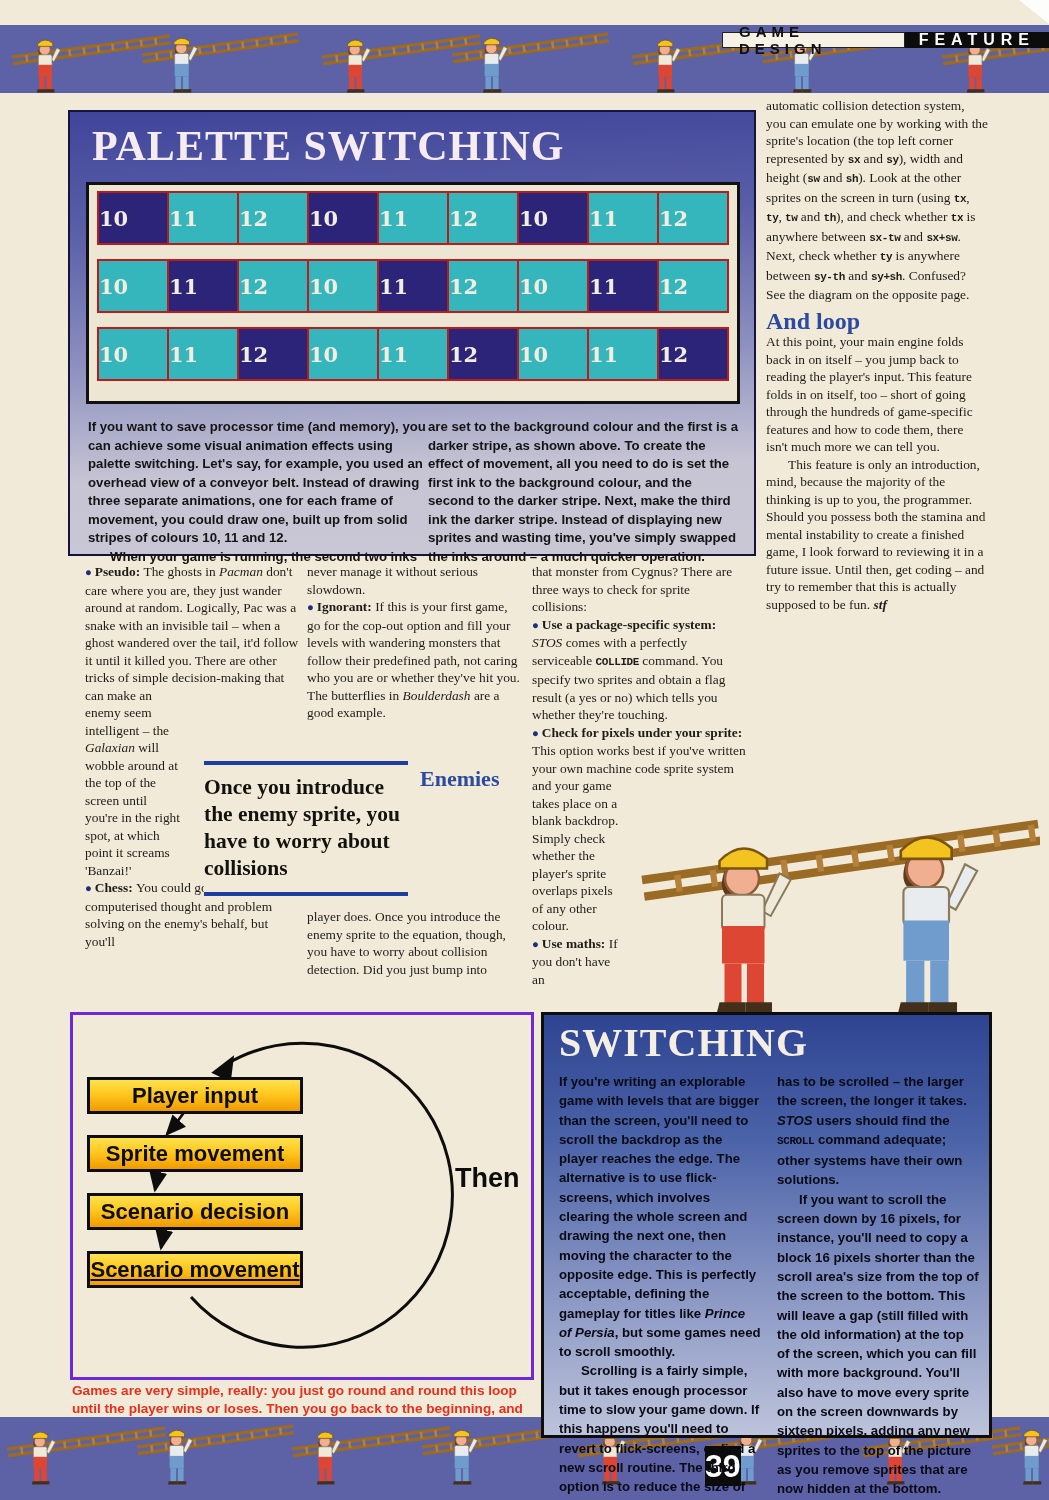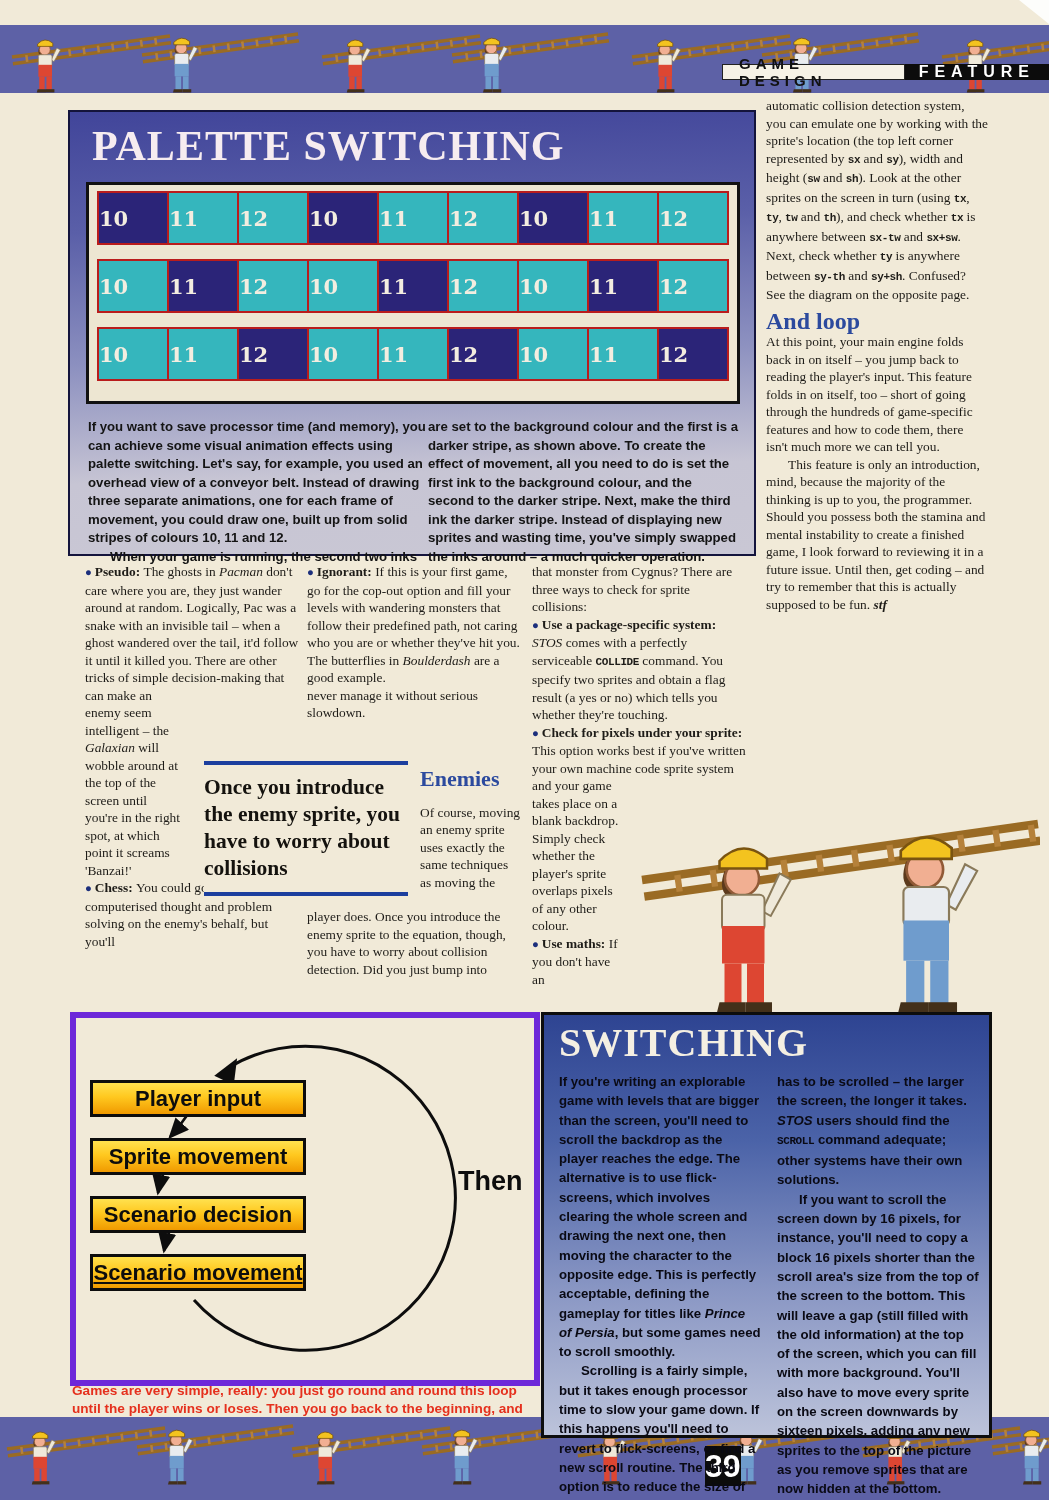--- a/index.html
+++ b/index.html
@@ -33,21 +33,21 @@
   .seg-c{font-family:"Liberation Mono",monospace;font-weight:bold;font-size:11px;letter-spacing:-0.4px;}
   .spacer{display:block;}
   .spr{float:right;margin:0 0 0 6px;}
   .indent{display:inline-block;width:22px;}
   .para{margin:0;}
   .blue-head{font-family:"Liberation Serif",serif;font-weight:bold;color:#2c4a9e;}
   .pull-quote{position:absolute;left:204px;top:761px;width:204px;background:#f1ead8;
     border-top:4px solid #1c3f9e;border-bottom:4px solid #1c3f9e;padding:9px 0 10px 0;
     font-family:"Liberation Serif",serif;font-weight:bold;font-size:21.5px;line-height:27px;color:#14120e;}
   
-  .diagram-box{position:absolute;left:70px;top:1012px;width:458px;height:362px;border:6px solid #6d28d9;background:#f1ead8;}
+  .diagram-box{position:absolute;left:70px;top:1012px;width:458px;height:362px;border:3px solid #6d28d9;background:#f1ead8;}
   .flow-box{position:absolute;left:14px;width:210px;height:31px;border:3px solid #0d0d0d;
     background:linear-gradient(180deg,#ffe14f 0%,#ffc81f 45%,#f09a00 100%);
     display:flex;align-items:center;justify-content:center;
     font-family:"Liberation Sans",sans-serif;font-weight:bold;font-size:22px;color:#0d0d0d;}
   .loop-label{position:absolute;left:382px;top:148px;font-family:"Liberation Sans",sans-serif;font-weight:bold;font-size:27px;color:#0d0d0d;}
   .diagram-caption{position:absolute;left:72px;top:1382px;width:452px;font-family:"Liberation Sans",sans-serif;
     font-weight:bold;font-size:13.6px;line-height:18px;color:#e5301d;}
   
   .scroll-box{position:absolute;left:541px;top:1012px;width:445px;height:420px;border:3px solid #0d0d0d;z-index:5;
     background:linear-gradient(180deg,#2e4492 0%,#4b63a8 30%,#8a97c4 66%,#bcc3da 100%);}
@@ -258,21 +258,21 @@
     <circle cx="16" cy="17" r="6.8" fill="#f1af92" stroke="#915a36" stroke-width="1"></circle>
     <path d="M7 10 Q16 0.5 26 9 L26 13 L7 13 Z" fill="#f3c31f" stroke="#7a5410" stroke-width="1"></path>
     <rect x="8" y="23.5" width="17" height="14.5" rx="2" fill="#e9ecef" stroke="#8a7a5a" stroke-width="0.8"></rect>
     <rect x="8" y="36" width="17" height="15" fill="#6f9ccd"></rect>
     <rect x="9" y="51" width="6.8" height="16" fill="#6f9ccd"></rect>
     <rect x="18" y="51" width="6.8" height="16" fill="#6f9ccd"></rect>
     <path d="M7 66.5 h10.5 v4 h-11.5 Z" fill="#43301a"></path>
     <path d="M17.5 66.5 h10.5 v4 h-10.5 Z" fill="#43301a"></path>
   </g>
   </svg>
-    <div class="banner-label" style="left:722px;top:7px;height:16px;z-index:3;margin-top:32px;">
+    <div class="banner-label" style="left:722px;top:7px;height:16px;z-index:3;">
       <span class="label-white">GAME DESIGN</span>
       <span class="label-black">FEATURE</span>
     </div>
   </div>
 
   <div class="palette-box">
     <div class="palette-title">PALETTE SWITCHING</div>
     <div class="strip-panel">
         <div class="strip-row" style="top: 6px;">
           <div class="cell" style="background-color: rgb(43, 36, 120);">
@@ -372,29 +372,28 @@
     <p class="para"><span>At this point, your main engine folds back in on itself – you jump back to reading the player's input. This feature folds in on itself, too – short of going through the hundreds of game-specific features and how to code them, there isn't much more we can tell you.</span></p>
     <p class="para"><span class="indent"></span><span>This feature is only an introduction, mind, because the majority of the thinking is up to you, the programmer. Should you possess both the stamina and mental instability to create a finished game, I look forward to reviewing it in a future issue. Until then, get coding – and try to remember that this is actually supposed to be fun. </span><span class="seg-bi">stf</span></p>
   </div>
 
   <div class="col" style="left:85px;top:563px;width:215px;">
     <p class="para"><span class="bullet">● </span><span class="seg-b">Pseudo: </span><span>The ghosts in </span><span class="seg-i">Pacman</span><span> don't care where you are, they just wander around at random. Logically, Pac was a snake with an invisible tail – when a ghost wandered over the tail, it'd follow it until it killed you. There are other tricks of simple decision-making that can make an </span><span class="spacer spr" style="width: 112px; height: 182px;"></span><span>enemy seem intelligent – the </span><span class="seg-i">Galaxian</span><span> will wobble around at the top of the screen until you're in the right spot, at which point it screams 'Banzai!'</span></p>
     <p class="para"><span class="bullet">● </span><span class="seg-b">Chess: </span><span>You could go in for serious computerised thought and problem solving on the enemy's behalf, but you'll</span></p>
   </div>
 
   <div class="col" style="left:307px;top:563px;width:215px;">
+    <p class="para"><span>never manage it without serious slowdown.</span></p>
     <p class="para"><span class="bullet">● </span><span class="seg-b">Ignorant: </span><span>If this is your first game, go for the cop-out option and fill your levels with wandering monsters that follow their predefined path, not caring who you are or whether they've hit you. The butterflies in </span><span class="seg-i">Boulderdash</span><span> are a good example.</span></p>
-    <p class="para"><span>never manage it without serious slowdown.</span></p>
   </div>
 
   <div class="pull-quote">Once you introduce the enemy sprite, you have to worry about collisions</div>
 
   <div class="col" style="left:420px;top:770px;width:102px;">
     <div class="blue-head" style="font-size:22px;margin-bottom:16px;">Enemies</div>
-    <p class="para"><span>Of course, moving an enemy sprite uses exactly the same techniques as moving the</span></p>
   </div>
 
   <div class="col" style="left:307px;top:908px;width:215px;">
     <p class="para"><span>player does. Once you introduce the enemy sprite to the equation, though, you have to worry about collision detection. Did you just bump into</span></p>
   </div>
 
   <div class="col" style="left:532px;top:563px;width:215px;">
     <p class="para"><span>that monster from Cygnus? There are three ways to check for sprite collisions:</span></p>
     <p class="para"><span class="bullet">● </span><span class="seg-b">Use a package-specific system: </span><span class="seg-i">STOS</span><span> comes with a perfectly serviceable </span><span class="seg-c">COLLIDE</span><span> command. You specify two sprites and obtain a flag result (a yes or no) which tells you whether they're touching.</span></p>
     <p class="para"><span class="bullet">● </span><span class="seg-b">Check for pixels under your sprite: </span><span>This option works best if you've written your own machine code </span><span class="spacer spr" style="width: 118px; height: 238px;"></span><span>sprite system and your game takes place on a blank backdrop. Simply check whether the player's sprite overlaps pixels of any other colour.</span></p>

